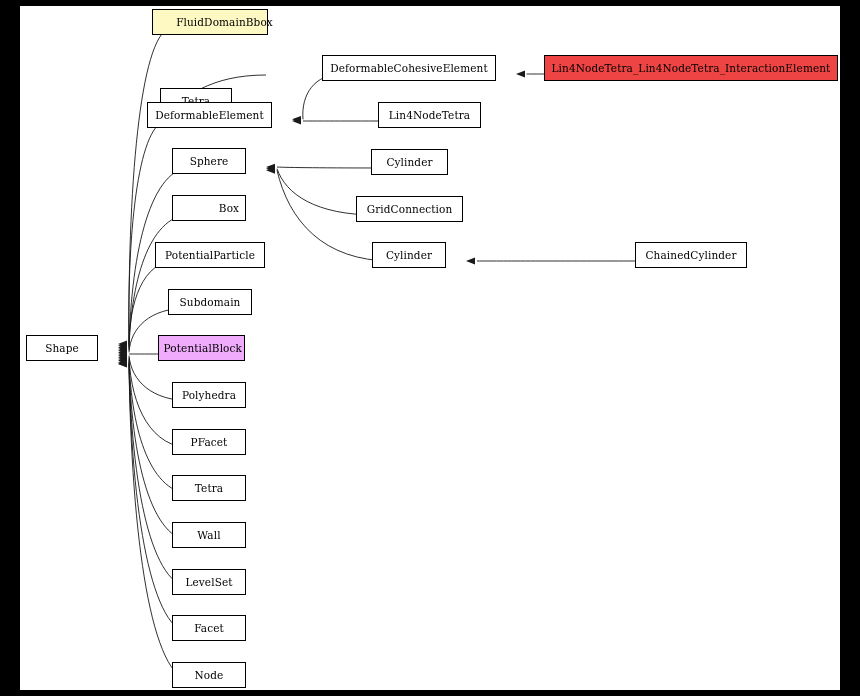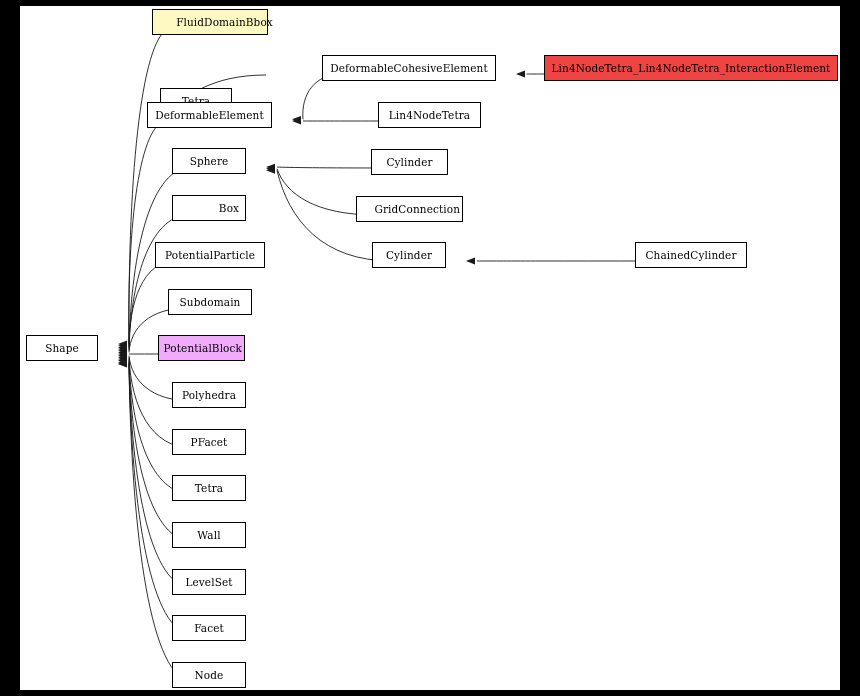--- a/index.html
+++ b/index.html
@@ -160,21 +160,21 @@
         </div>
         <div class="node" style="left: 523px; top: 48px; width: 294px; height: 26px; border-color: rgb(0, 0, 0); background: #ef4444;">
           <span class="node-label">Lin4NodeTetra_Lin4NodeTetra_InteractionElement</span>
         </div>
         <div class="node" style="left: 337px; top: 95px; width: 103px; height: 26px; border-color: rgb(0, 0, 0); background: rgb(255, 255, 255); margin-left: 20px;">
           <span class="node-label">Lin4NodeTetra</span>
         </div>
         <div class="node" style="left: 350px; top: 142px; width: 77px; height: 26px; border-color: rgb(0, 0, 0); background: rgb(255, 255, 255);">
           <span class="node-label">Cylinder</span>
         </div>
-        <div class="node" style="left: 335px; top: 189px; width: 107px; height: 26px; border-color: rgb(0, 0, 0); background: rgb(255, 255, 255); justify-content: flex-end;">
+        <div class="node" style="left: 335px; top: 189px; width: 107px; height: 26px; border-color: rgb(0, 0, 0); background: rgb(255, 255, 255);">
           <span class="node-label">GridConnection</span>
         </div>
         <div class="node" style="left: 351px; top: 235px; width: 74px; height: 26px; border-color: rgb(0, 0, 0); background: rgb(255, 255, 255);">
           <span class="node-label">Cylinder</span>
         </div>
         <div class="node" style="left: 614px; top: 235px; width: 112px; height: 26px; border-color: rgb(0, 0, 0); background: rgb(255, 255, 255);">
           <span class="node-label">ChainedCylinder</span>
         </div>
       </div>
   </div>

